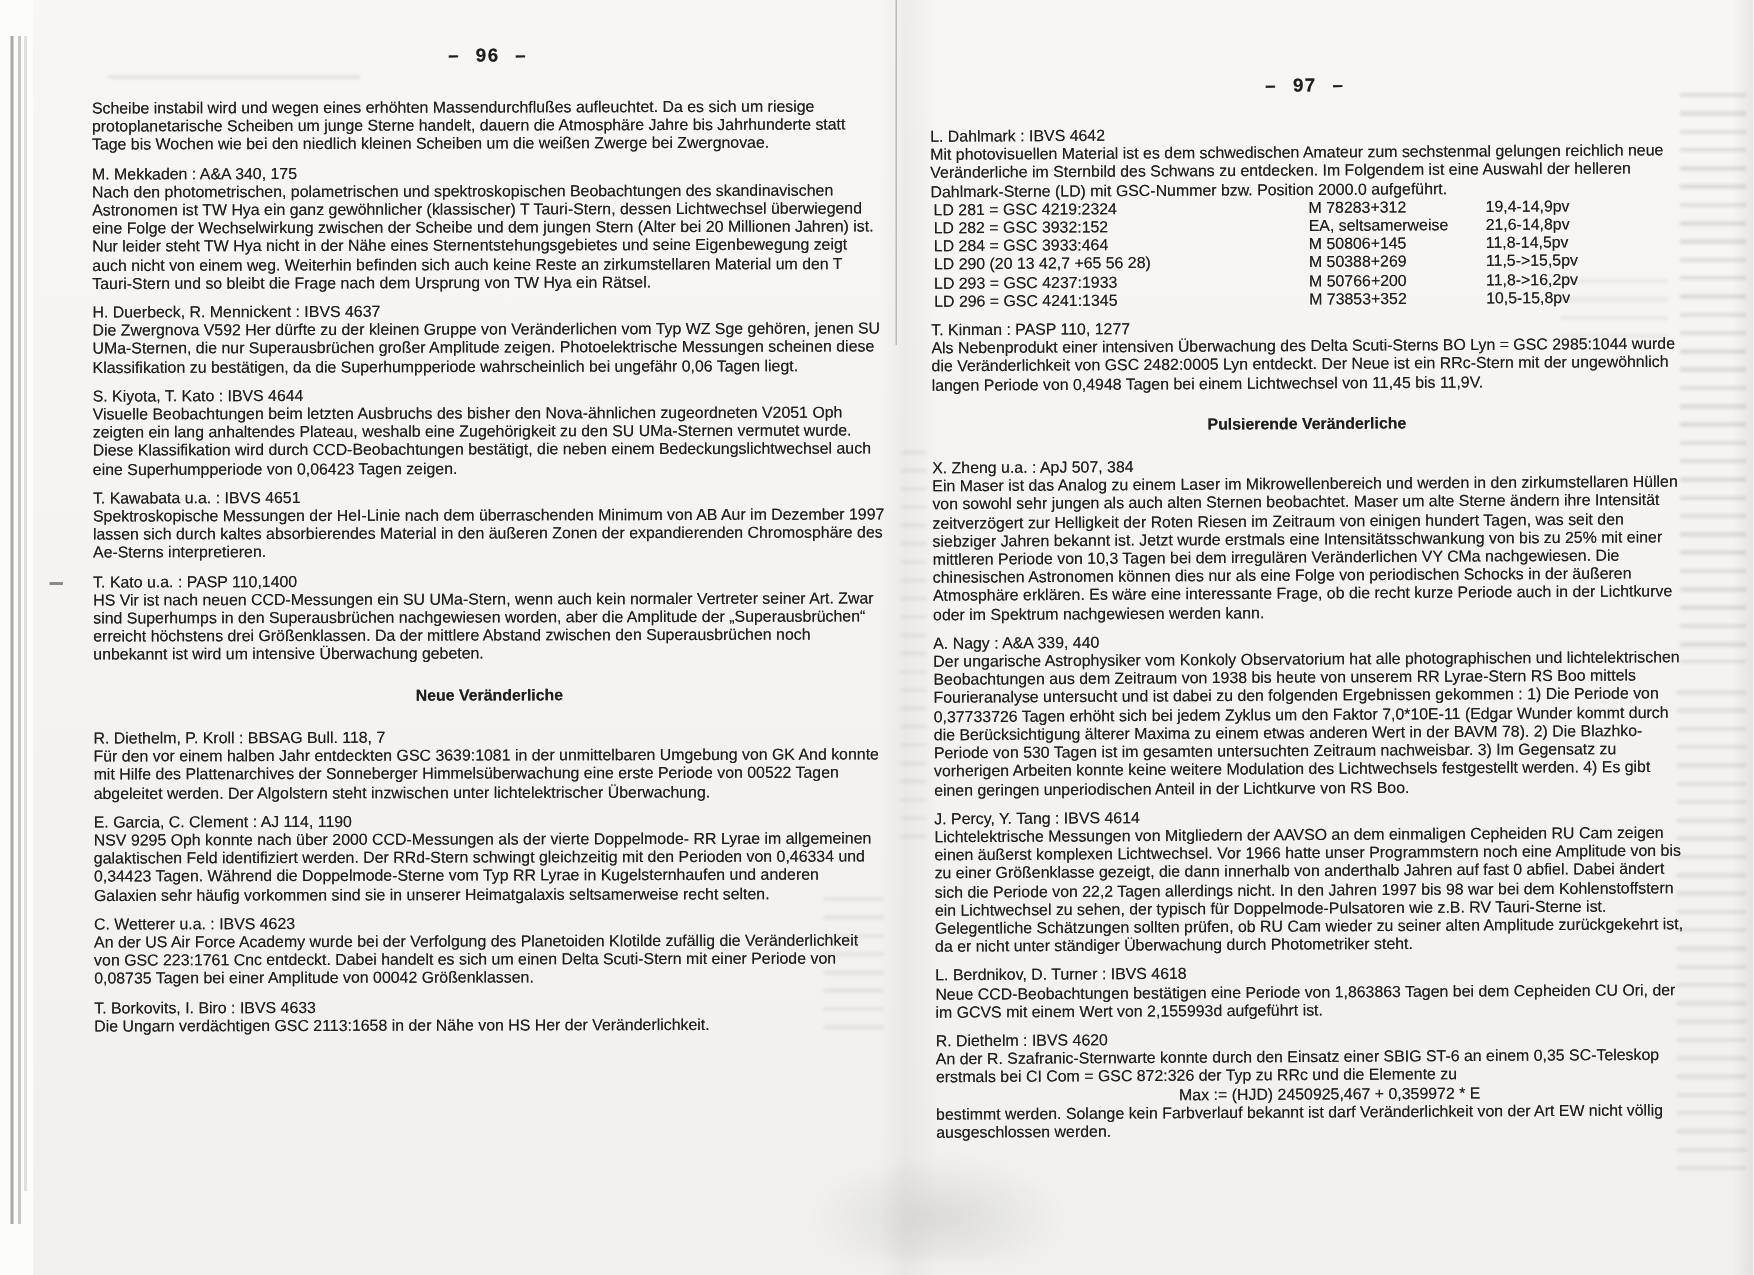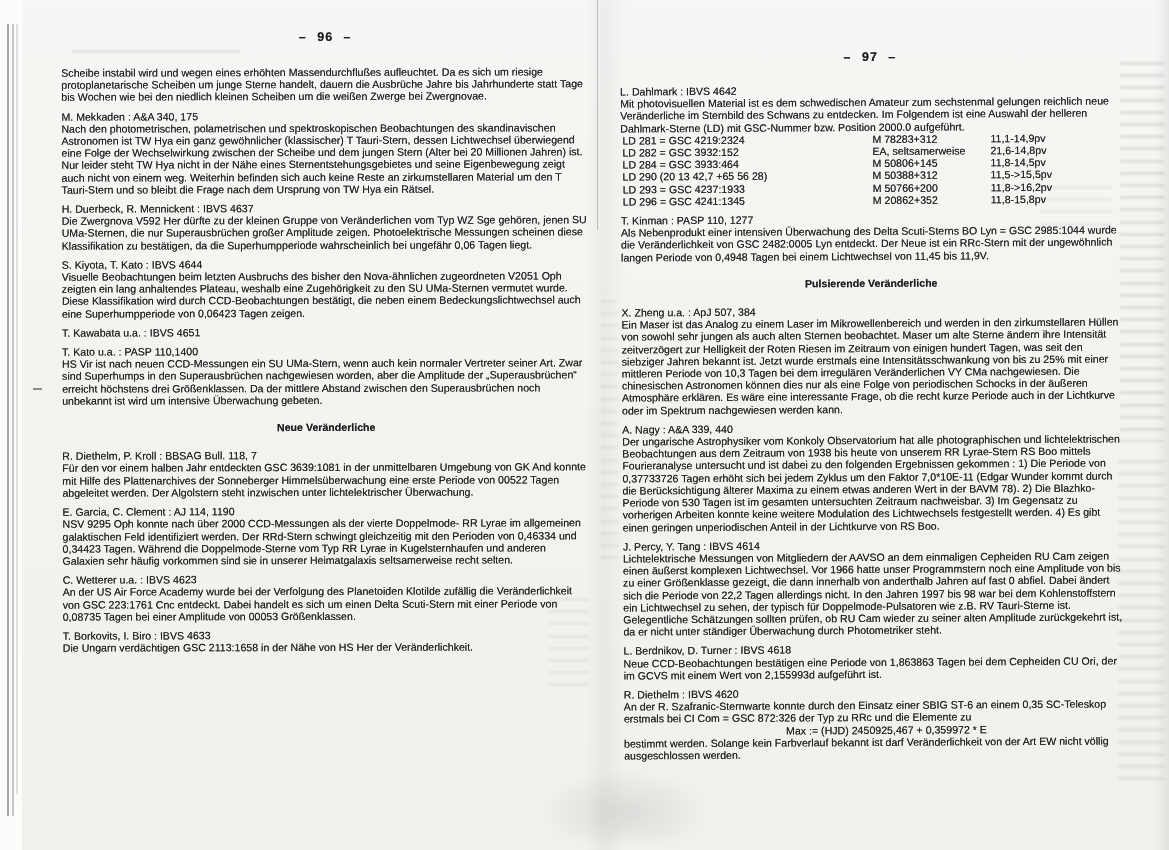--- a/index.html
+++ b/index.html
@@ -71,100 +71,101 @@
   <div class="smudge sm1"></div>
   <div class="smudge sm2"></div>
   <div class="smudge sm3"></div>
   <div class="smudge sm4"></div>
   <div class="smudge sm5"></div>
   <div class="smudge sm6"></div>
 
   <div class="page page-left">
     <div class="pagenum">– 96 –</div>
 
-    <p class="para">Scheibe instabil wird und wegen eines erhöhten Massendurchflußes aufleuchtet. Da es sich um riesige protoplanetarische Scheiben um junge Sterne handelt, dauern die Ausbrüche Jahre bis Jahrhunderte statt Tage bis Wochen wie bei den niedlich kleinen Scheiben um die weißen Zwerge bei Zwergnovae.</p>
+    <p class="para">Scheibe instabil wird und wegen eines erhöhten Massendurchflußes aufleuchtet. Da es sich um riesige protoplanetarische Scheiben um junge Sterne handelt, dauern die Atmosphäre Jahre bis Jahrhunderte statt Tage bis Wochen wie bei den niedlich kleinen Scheiben um die weißen Zwerge bei Zwergnovae.</p>
 
     <div class="entry">
       <p>M. Mekkaden : A&amp;A 340, 175</p>
       <p>Nach den photometrischen, polametrischen und spektroskopischen Beobachtungen des skandinavischen Astronomen ist TW Hya ein ganz gewöhnlicher (klassischer) T Tauri-Stern, dessen Lichtwechsel überwiegend eine Folge der Wechselwirkung zwischen der Scheibe und dem jungen Stern (Alter bei 20 Millionen Jahren) ist. Nur leider steht TW Hya nicht in der Nähe eines Sternentstehungsgebietes und seine Eigenbewegung zeigt auch nicht von einem weg. Weiterhin befinden sich auch keine Reste an zirkumstellaren Material um den T Tauri-Stern und so bleibt die Frage nach dem Ursprung von TW Hya ein Rätsel.</p>
     </div>
     <div class="entry">
       <p>H. Duerbeck, R. Mennickent : IBVS 4637</p>
       <p>Die Zwergnova V592 Her dürfte zu der kleinen Gruppe von Veränderlichen vom Typ WZ Sge gehören, jenen SU UMa-Sternen, die nur Superausbrüchen großer Amplitude zeigen. Photoelektrische Messungen scheinen diese Klassifikation zu bestätigen, da die Superhumpperiode wahrscheinlich bei ungefähr 0,06 Tagen liegt.</p>
     </div>
     <div class="entry">
       <p>S. Kiyota, T. Kato : IBVS 4644</p>
       <p>Visuelle Beobachtungen beim letzten Ausbruchs des bisher den Nova-ähnlichen zugeordneten V2051 Oph zeigten ein lang anhaltendes Plateau, weshalb eine Zugehörigkeit zu den SU UMa-Sternen vermutet wurde. Diese Klassifikation wird durch CCD-Beobachtungen bestätigt, die neben einem Bedeckungslichtwechsel auch eine Superhumpperiode von 0,06423 Tagen zeigen.</p>
     </div>
     <div class="entry">
       <p>T. Kawabata u.a. : IBVS 4651</p>
+      <p>Spektroskopische Messungen der HeI-Linie nach dem überraschenden Minimum von AB Aur im Dezember 1997 lassen sich durch kaltes absorbierendes Material in den äußeren Zonen der expandierenden Chromosphäre des Ae-Sterns interpretieren.</p>
     </div>
     <div class="entry">
       <p>T. Kato u.a. : PASP 110,1400</p>
       <p>HS Vir ist nach neuen CCD-Messungen ein SU UMa-Stern, wenn auch kein normaler Vertreter seiner Art. Zwar sind Superhumps in den Superausbrüchen nachgewiesen worden, aber die Amplitude der „Superausbrüchen“ erreicht höchstens drei Größenklassen. Da der mittlere Abstand zwischen den Superausbrüchen noch unbekannt ist wird um intensive Überwachung gebeten.</p>
     </div>
 
     <div class="subhead">Neue Veränderliche</div>
 
     <div class="entry">
       <p>R. Diethelm, P. Kroll : BBSAG Bull. 118, 7</p>
       <p>Für den vor einem halben Jahr entdeckten GSC 3639:1081 in der unmittelbaren Umgebung von GK And konnte mit Hilfe des Plattenarchives der Sonneberger Himmelsüberwachung eine erste Periode von 00522 Tagen abgeleitet werden. Der Algolstern steht inzwischen unter lichtelektrischer Überwachung.</p>
     </div>
     <div class="entry">
       <p>E. Garcia, C. Clement : AJ 114, 1190</p>
       <p>NSV 9295 Oph konnte nach über 2000 CCD-Messungen als der vierte Doppelmode- RR Lyrae im allgemeinen galaktischen Feld identifiziert werden. Der RRd-Stern schwingt gleichzeitig mit den Perioden von 0,46334 und 0,34423 Tagen. Während die Doppelmode-Sterne vom Typ RR Lyrae in Kugelsternhaufen und anderen Galaxien sehr häufig vorkommen sind sie in unserer Heimatgalaxis seltsamerweise recht selten.</p>
     </div>
     <div class="entry">
       <p>C. Wetterer u.a. : IBVS 4623</p>
-      <p>An der US Air Force Academy wurde bei der Verfolgung des Planetoiden Klotilde zufällig die Veränderlichkeit von GSC 223:1761 Cnc entdeckt. Dabei handelt es sich um einen Delta Scuti-Stern mit einer Periode von 0,08735 Tagen bei einer Amplitude von 00053 Größenklassen.</p>
+      <p>An der US Air Force Academy wurde bei der Verfolgung des Planetoiden Klotilde zufällig die Veränderlichkeit von GSC 223:1761 Cnc entdeckt. Dabei handelt es sich um einen Delta Scuti-Stern mit einer Periode von 0,08735 Tagen bei einer Amplitude von 00042 Größenklassen.</p>
     </div>
     <div class="entry">
       <p>T. Borkovits, I. Biro : IBVS 4633</p>
       <p>Die Ungarn verdächtigen GSC 2113:1658 in der Nähe von HS Her der Veränderlichkeit.</p>
     </div>
   </div>
 
   <div class="page page-right">
     <div class="pagenum">– 97 –</div>
 
     <div class="entry" style="margin-top:0;">
       <p>L. Dahlmark : IBVS 4642</p>
       <p>Mit photovisuellen Material ist es dem schwedischen Amateur zum sechstenmal gelungen reichlich neue Veränderliche im Sternbild des Schwans zu entdecken. Im Folgendem ist eine Auswahl der helleren Dahlmark-Sterne (LD) mit GSC-Nummer bzw. Position 2000.0 aufgeführt.</p>
     </div>
 
     <div class="ld-table">
       <div class="ld-row">
         <span class="ld-c1">LD 281 = GSC 4219:2324</span>
         <span class="ld-c2">M 78283+312</span>
-        <span class="ld-c3">11,1-14,9pv</span>
+        <span class="ld-c3">19,4-14,9pv</span>
       </div>
       <div class="ld-row">
         <span class="ld-c1">LD 282 = GSC 3932:152</span>
         <span class="ld-c2">EA, seltsamerweise</span>
         <span class="ld-c3">21,6-14,8pv</span>
       </div>
       <div class="ld-row">
         <span class="ld-c1">LD 284 = GSC 3933:464</span>
         <span class="ld-c2">M 50806+145</span>
         <span class="ld-c3">11,8-14,5pv</span>
       </div>
       <div class="ld-row">
         <span class="ld-c1">LD 290 (20 13 42,7 +65 56 28)</span>
-        <span class="ld-c2">M 50388+312</span>
+        <span class="ld-c2">M 50388+269</span>
         <span class="ld-c3">11,5-&gt;15,5pv</span>
       </div>
       <div class="ld-row">
         <span class="ld-c1">LD 293 = GSC 4237:1933</span>
         <span class="ld-c2">M 50766+200</span>
         <span class="ld-c3">11,8-&gt;16,2pv</span>
       </div>
       <div class="ld-row">
         <span class="ld-c1">LD 296 = GSC 4241:1345</span>
-        <span class="ld-c2">M 20862+352</span>
-        <span class="ld-c3">11,8-15,8pv</span>
+        <span class="ld-c2">M 73853+352</span>
+        <span class="ld-c3">10,5-15,8pv</span>
       </div>
     </div>
 
     <div class="entry">
       <p>T. Kinman : PASP 110, 1277</p>
       <p>Als Nebenprodukt einer intensiven Überwachung des Delta Scuti-Sterns BO Lyn = GSC 2985:1044 wurde die Veränderlichkeit von GSC 2482:0005 Lyn entdeckt. Der Neue ist ein RRc-Stern mit der ungewöhnlich langen Periode von 0,4948 Tagen bei einem Lichtwechsel von 11,45 bis 11,9V.</p>
     </div>
 
     <div class="subhead">Pulsierende Veränderliche</div>
 

